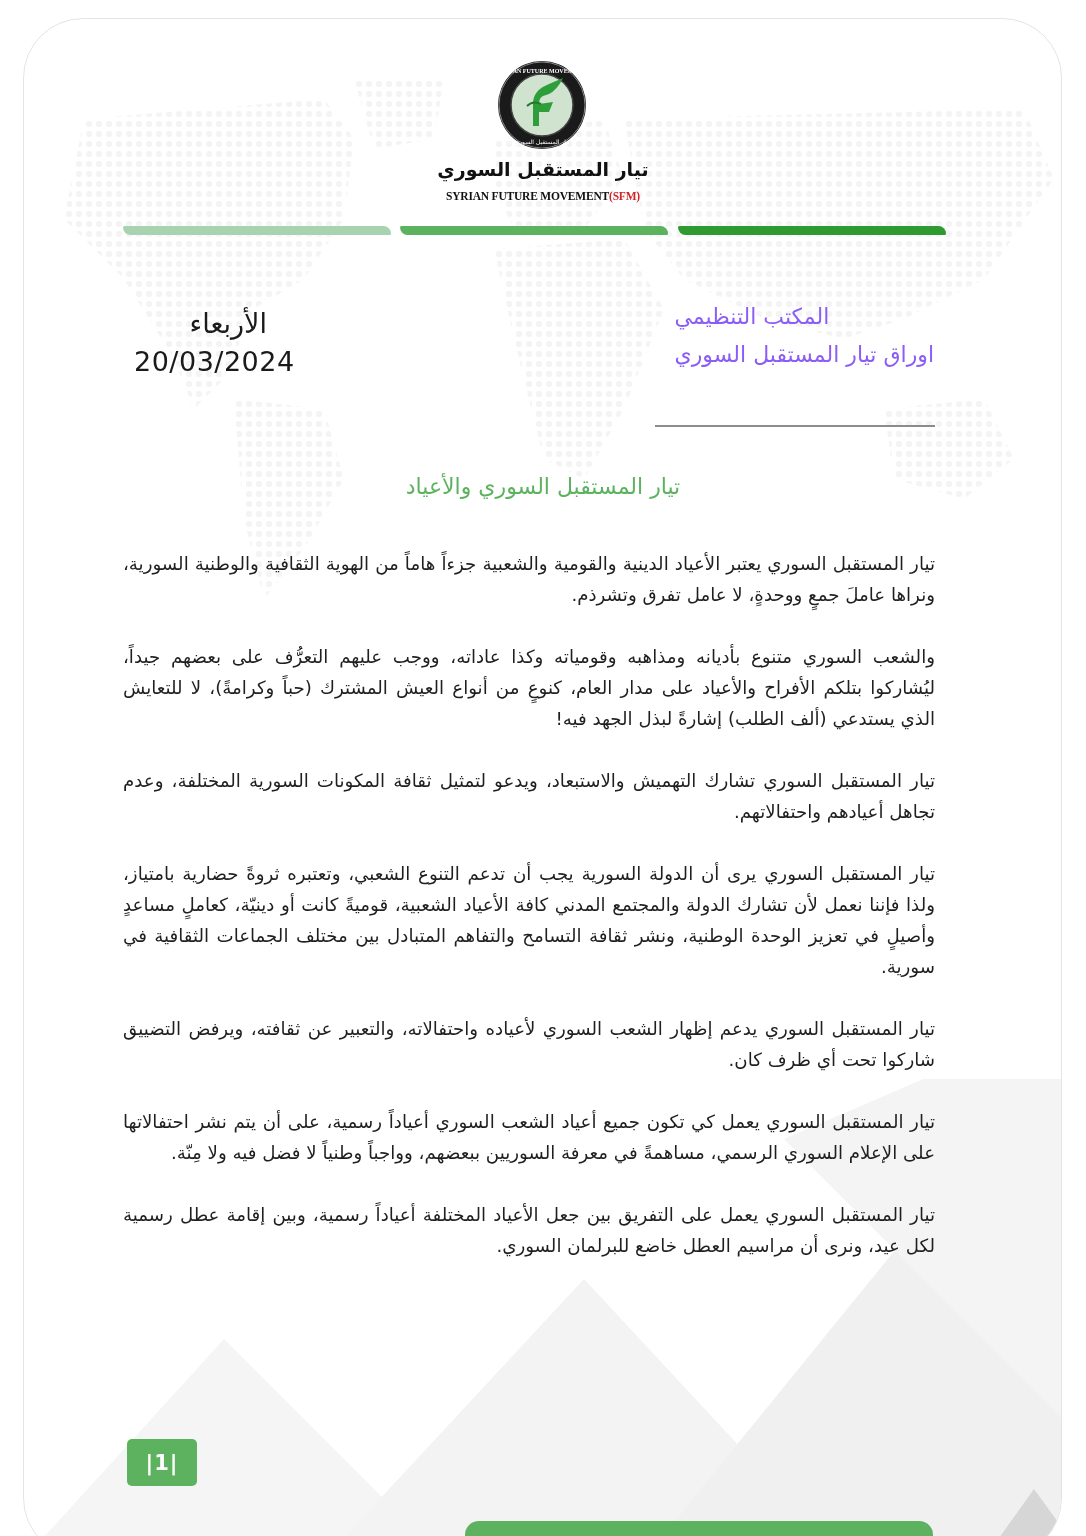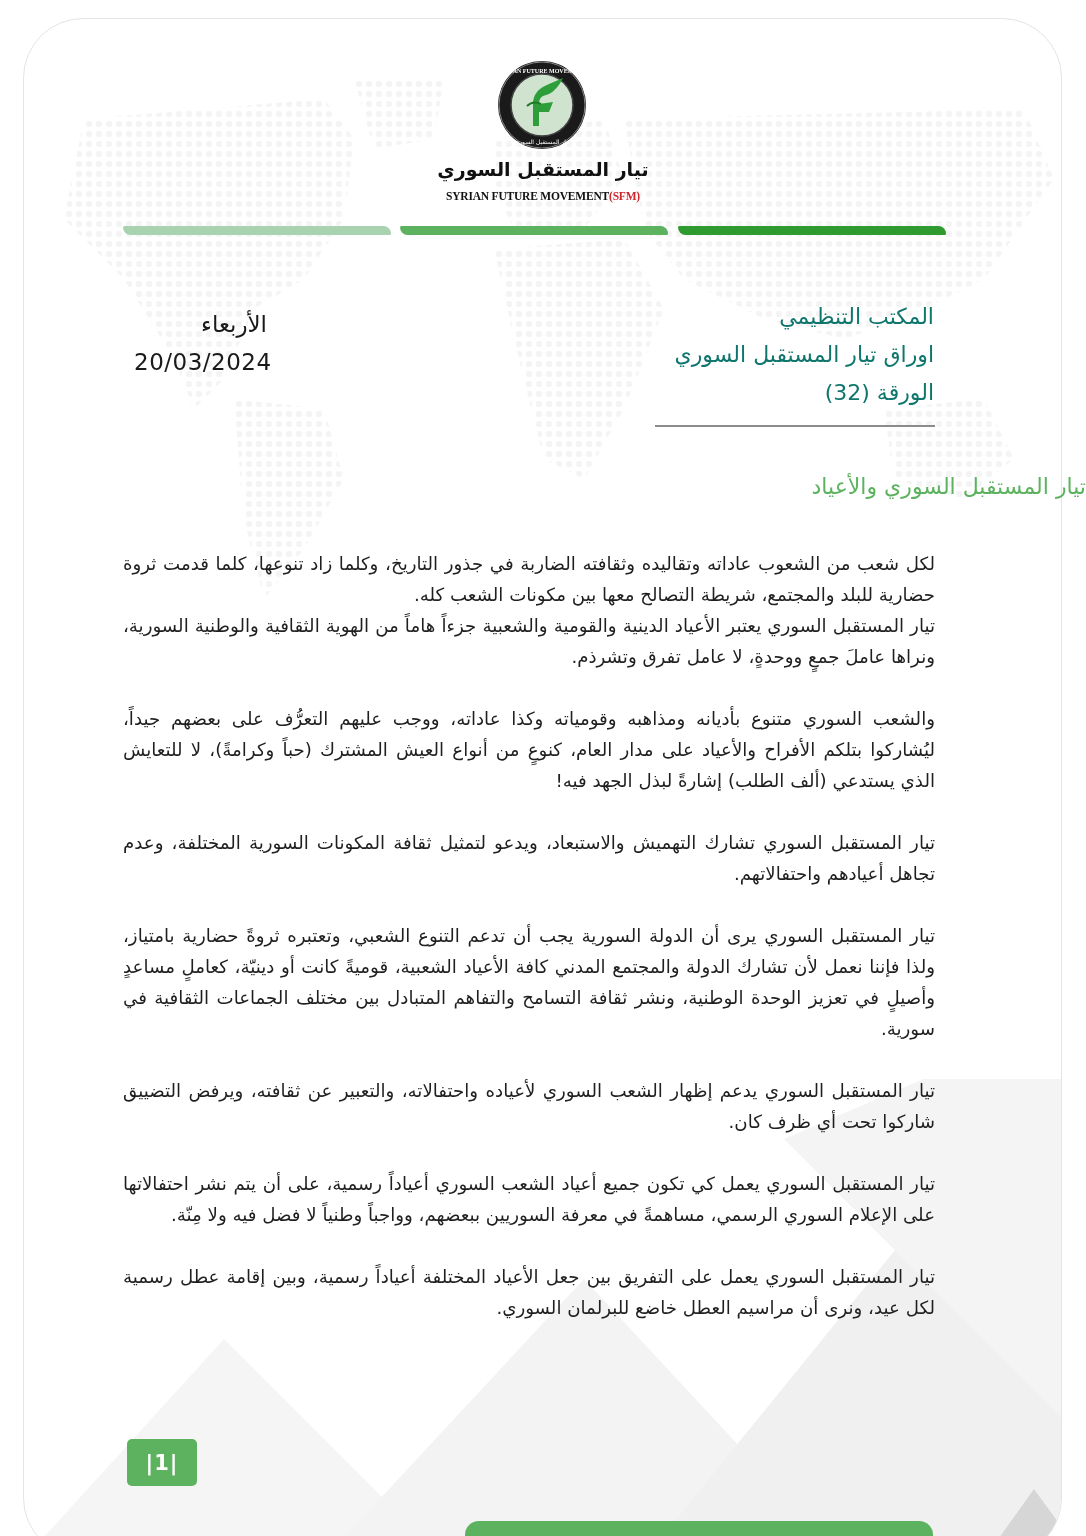--- a/index.html
+++ b/index.html
@@ -37,34 +37,34 @@
   }
   .brand-en .sfm { color: #d0242b; }
 
   .bars { position: absolute; top: 226px; left: 123px; width: 823px; height: 10px; }
   .bar { position: absolute; top: 0; height: 9px; border-radius: 2px 10px 2px 10px; }
   .bar.b1 { left: 0; width: 268px; background: #a9d3b0; }
   .bar.b2 { left: 277px; width: 268px; background: #5cb25f; }
   .bar.b3 { left: 555px; width: 268px; background: #2f9a2f; }
 
   .meta-right {
-    position: absolute; right: 152px; top: 298px; text-align: right; direction: rtl;
-    font-size: 22px; line-height: 38px; color: #0f766e;
+    position: absolute; right: 152px; top: 298px; text-align: left; direction: rtl;
+    font-size: 22px; line-height: 38px; color: #8b5cf6;
   }
   .meta-line {
     position: absolute; left: 655px; top: 425px; width: 280px; height: 2px; background: #8c8c8c;
   }
   .meta-left {
     position: absolute; left: 134px; top: 305px; text-align: right; direction: rtl;
-    font-size: 23px; line-height: 38px; color: #1a1a1a; width: 133px;
+    font-size: 27px; line-height: 38px; color: #1a1a1a; width: 133px;
   }
   .meta-left .date { direction: ltr; display: block; text-align: left; letter-spacing: 0.5px; }
 
   .title {
-    position: absolute; left: 0; width: 1086px; top: 474px; text-align: right; direction: rtl;
+    position: absolute; left: 0; width: 1086px; top: 474px; text-align: center; direction: rtl;
     font-size: 22px; color: #5cb25f;
   }
 
   .body {
     position: absolute; left: 123px; width: 812px; top: 548px;
     direction: rtl; text-align: justify; text-align-last: right;
     font-size: 18.2px; line-height: 31px; color: #1f1f1f;
   }
   .body p { margin: 0 0 31px 0; }
   .body p.tight { margin-bottom: 0; }
@@ -132,33 +132,31 @@
 
 <div class="bars">
   <div class="bar b1"></div>
   <div class="bar b2"></div>
   <div class="bar b3"></div>
 </div>
 
 <div class="meta-right">
   <div>المكتب التنظيمي</div>
   <div>اوراق تيار المستقبل السوري</div>
-  <div>الورقة (32)</div>
 </div>
 <div class="meta-line"></div>
 
 <div class="meta-left">
   <div>الأربعاء</div>
   <span class="date">20/03/2024</span>
 </div>
 
 <div class="title">تيار المستقبل السوري والأعياد</div>
 
 <div class="body">
-  <p class="tight">لكل شعب من الشعوب عاداته وتقاليده وثقافته الضاربة في جذور التاريخ، وكلما زاد تنوعها، كلما قدمت ثروة حضارية للبلد والمجتمع، شريطة التصالح معها بين مكونات الشعب كله.</p>
   <p>تيار المستقبل السوري يعتبر الأعياد الدينية والقومية والشعبية جزءاً هاماً من الهوية الثقافية والوطنية السورية، ونراها عاملَ جمعٍ ووحدةٍ، لا عامل تفرق وتشرذم.</p>
   <p>والشعب السوري متنوع بأديانه ومذاهبه وقومياته وكذا عاداته، ووجب عليهم التعرُّف على بعضهم جيداً، ليُشاركوا بتلكم الأفراح والأعياد على مدار العام، كنوعٍ من أنواع العيش المشترك (حباً وكرامةً)، لا للتعايش الذي يستدعي (ألف الطلب) إشارةً لبذل الجهد فيه!</p>
   <p>تيار المستقبل السوري تشارك التهميش والاستبعاد، ويدعو لتمثيل ثقافة المكونات السورية المختلفة، وعدم تجاهل أعيادهم واحتفالاتهم.</p>
   <p>تيار المستقبل السوري يرى أن الدولة السورية يجب أن تدعم التنوع الشعبي، وتعتبره ثروةً حضارية بامتياز، ولذا فإننا نعمل لأن تشارك الدولة والمجتمع المدني كافة الأعياد الشعبية، قوميةً كانت أو دينيّة، كعاملٍ مساعدٍ وأصيلٍ في تعزيز الوحدة الوطنية، ونشر ثقافة التسامح والتفاهم المتبادل بين مختلف الجماعات الثقافية في سورية.</p>
   <p>تيار المستقبل السوري يدعم إظهار الشعب السوري لأعياده واحتفالاته، والتعبير عن ثقافته، ويرفض التضييق شاركوا تحت أي ظرف كان.</p>
   <p>تيار المستقبل السوري يعمل كي تكون جميع أعياد الشعب السوري أعياداً رسمية، على أن يتم نشر احتفالاتها على الإعلام السوري الرسمي، مساهمةً في معرفة السوريين ببعضهم، وواجباً وطنياً لا فضل فيه ولا مِنّة.</p>
   <p>تيار المستقبل السوري يعمل على التفريق بين جعل الأعياد المختلفة أعياداً رسمية، وبين إقامة عطل رسمية لكل عيد، ونرى أن مراسيم العطل خاضع للبرلمان السوري.</p>
 </div>
 
 <div class="page-num">|1|</div>

